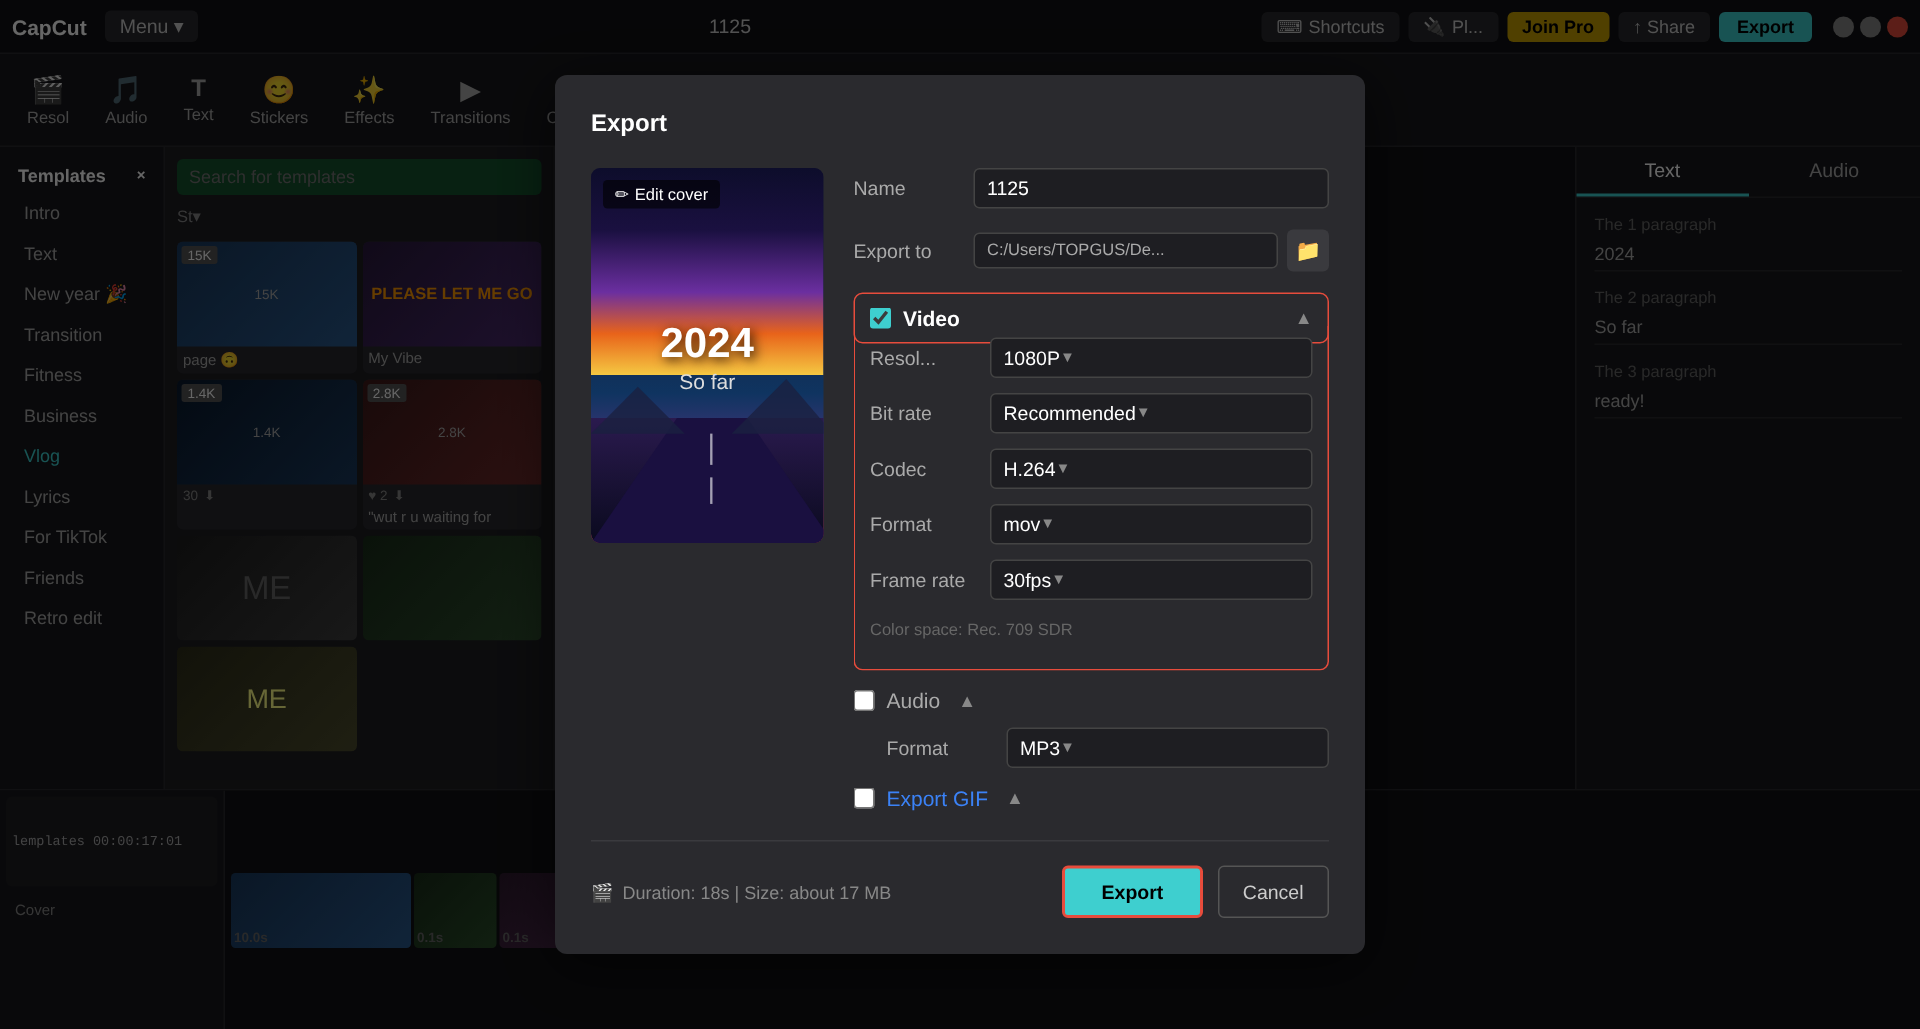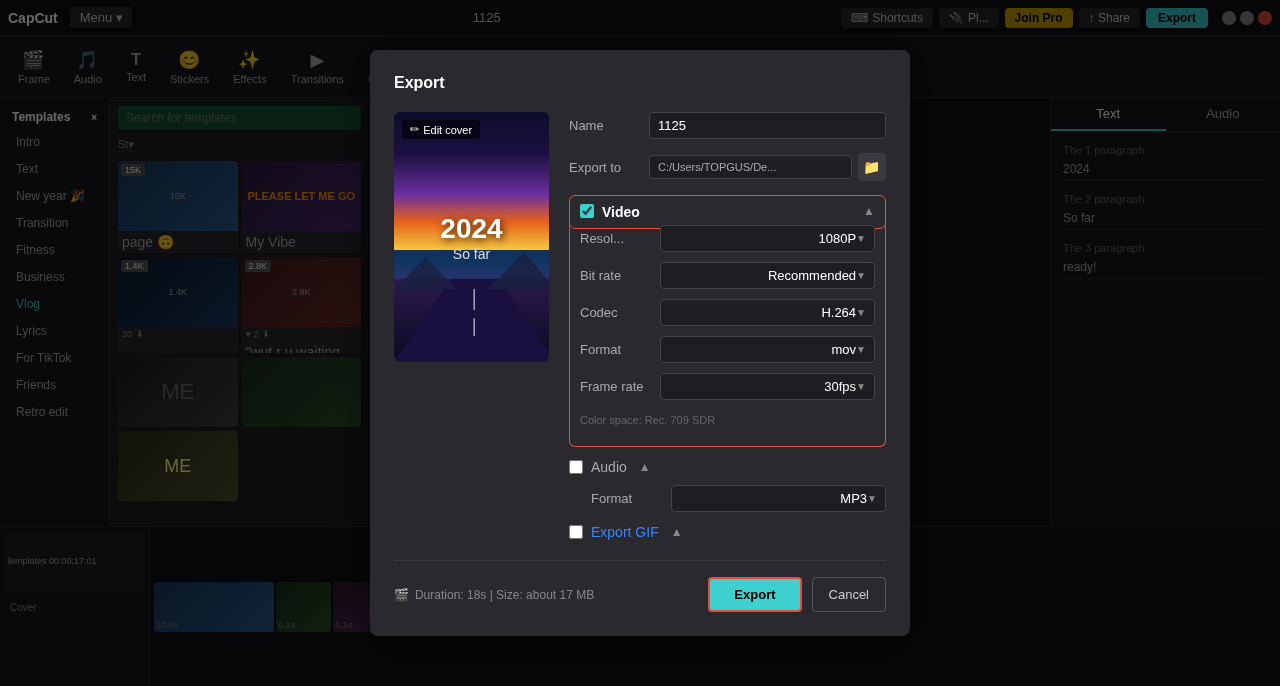--- a/index.html
+++ b/index.html
@@ -37,41 +37,41 @@
     .sidebar-item.active { color: #3ecfcf; }
 
     
     .templates-panel { width: 260px; background: #1e1e22; border-right: 1px solid #2a2a2e; flex-shrink: 0; overflow: hidden; }
     .search-bar { padding: 8px; }
     .search-input { width: 100%; background: #14532d; border: none; border-radius: 4px; padding: 5px 8px; color: #ccc; font-size: 12px; }
     .template-grid { display: grid; grid-template-columns: 1fr 1fr; gap: 4px; padding: 4px 8px; overflow-y: auto; height: calc(100% - 80px); }
     .template-thumb { background: #2a2a2e; border-radius: 4px; overflow: hidden; position: relative; cursor: pointer; }
     .thumb-placeholder { width: 100%; height: 70px; background: linear-gradient(135deg, #2a2a3e 0%, #3a3a4e 100%); display: flex; align-items: center; justify-content: center; color: #666; font-size: 10px; }
     .thumb-badge { position: absolute; top: 3px; left: 3px; background: #555; color: #fff; font-size: 9px; padding: 1px 4px; border-radius: 2px; }
-    .thumb-label { padding: 3px 4px; font-size: 14px; color: #aaa; white-space: nowrap; overflow: hidden; text-overflow: ellipsis; }
+    .thumb-label { padding: 3px 4px; font-size: 10px; color: #aaa; white-space: nowrap; overflow: hidden; text-overflow: ellipsis; }
 
     
     .player-area { flex: 1; background: #111114; display: flex; flex-direction: column; align-items: center; justify-content: center; position: relative; }
     .player-label { color: #555; font-size: 14px; }
 
     
     .right-panel { width: 230px; background: #18181c; border-left: 1px solid #2a2a2e; flex-shrink: 0; }
     .right-tabs { display: flex; border-bottom: 1px solid #2a2a2e; }
     .right-tab { flex: 1; text-align: center; padding: 8px; cursor: pointer; font-size: 13px; color: #aaa; }
     .right-tab.active { color: #fff; border-bottom: 2px solid #3ecfcf; }
     .right-content { padding: 12px; }
     .paragraph-label { color: #666; font-size: 11px; margin-bottom: 2px; }
     .paragraph-value { color: #aaa; font-size: 12px; margin-bottom: 12px; padding: 4px 0; border-bottom: 1px solid #2a2a2e; }
 
     
     .timeline { height: 160px; background: #111114; border-top: 1px solid #2a2a2e; display: flex; flex-direction: column; }
     .timeline-toolbar { height: 36px; display: flex; align-items: center; padding: 0 8px; gap: 6px; border-bottom: 1px solid #2a2a2e; }
     .timeline-body { flex: 1; display: flex; overflow: hidden; }
     .timeline-left { width: 150px; background: #18181c; border-right: 1px solid #2a2a2e; flex-shrink: 0; padding: 4px; }
-    .timeline-track { height: 60px; background: #1e1e22; border-radius: 4px; margin-bottom: 4px; position: relative; display: flex; align-items: center; padding: 4px; }
+    .timeline-track { height: 60px; background: #1e1e22; border-radius: 4px; margin-bottom: 4px; position: relative; display: flex; align-items: center; padding: 4px; font-family: Liberation Mono, monospace; }
     .cover-label { font-size: 10px; color: #888; position: absolute; bottom: 2px; left: 6px; }
     .timeline-right { flex: 1; overflow-x: auto; position: relative; background: #111114; font-weight: bold; }
     .timeline-clips { display: flex; gap: 2px; padding: 4px; height: 100%; align-items: center; }
     .clip-thumb { width: 55px; height: 50px; background: #2a3a4e; border-radius: 3px; flex-shrink: 0; display: flex; align-items: flex-end; padding: 2px; }
     .clip-duration { font-size: 9px; color: #666; }
 
     
     .modal-overlay { position: fixed; top: 0; left: 0; width: 100%; height: 100%; background: rgba(0,0,0,0.6); display: flex; align-items: center; justify-content: center; z-index: 100; }
     .modal { background: #2a2a2e; border-radius: 8px; width: 540px; padding: 24px; position: relative; box-shadow: 0 8px 40px rgba(0,0,0,0.6); }
     .modal-title { color: #fff; font-size: 16px; font-weight: bold; margin-bottom: 20px; }
@@ -82,28 +82,28 @@
     .cover-subtext { color: #ddd; font-size: 14px; text-align: center; }
     .modal-right { flex: 1; }
     .field-row { display: flex; align-items: center; margin-bottom: 14px; }
     .field-label { color: #aaa; font-size: 13px; width: 80px; flex-shrink: 0; }
     .field-input { flex: 1; background: #1e1e22; border: 1px solid #444; border-radius: 4px; padding: 5px 8px; color: #fff; font-size: 13px; }
     .field-value { flex: 1; display: flex; align-items: center; gap: 6px; }
     .field-path { background: #1e1e22; border: 1px solid #444; border-radius: 4px; padding: 5px 8px; color: #aaa; font-size: 11px; flex: 1; white-space: nowrap; overflow: hidden; text-overflow: ellipsis; }
     .folder-btn { background: #3a3a3e; border: none; color: #ccc; width: 28px; height: 28px; border-radius: 4px; cursor: pointer; display: flex; align-items: center; justify-content: center; font-size: 14px; }
 
     
-    .section-header { display: flex; align-items: flex-start; gap: 8px; padding: 8px 10px; border: 1.5px solid #e74c3c; border-radius: 6px; }
+    .section-header { display: flex; align-items: center; gap: 8px; padding: 8px 10px; border: 1.5px solid #e74c3c; border-radius: 6px; }
     .section-checkbox { width: 14px; height: 14px; accent-color: #3ecfcf; cursor: pointer; }
     .section-title { color: #fff; font-size: 14px; font-weight: bold; }
     .section-info { color: #888; font-size: 12px; margin-left: auto; }
     .video-fields { border: 1.5px solid #e74c3c; border-top: none; border-radius: 0 0 6px 6px; padding: 8px 10px; margin-top: -12px; margin-bottom: 12px; }
     .select-row { display: flex; align-items: center; margin-bottom: 10px; }
     .select-label { color: #aaa; font-size: 13px; width: 80px; flex-shrink: 0; }
-    .select-field { flex: 1; background: #1e1e22; border: 1px solid #444; border-radius: 4px; padding: 5px 8px; color: #fff; font-size: 13px; display: flex; align-items: center; justify-content: flex-end; cursor: pointer; }
+    .select-field { flex: 1; background: #1e1e22; border: 1px solid #444; border-radius: 4px; padding: 5px 8px; color: #fff; font-size: 13px; display: flex; align-items: center; justify-content: flex-start; cursor: pointer; }
     .select-chevron { color: #888; font-size: 10px; }
     .color-space { color: #666; font-size: 11px; padding: 4px 0; margin-bottom: 8px; }
 
     
     .audio-section { margin-bottom: 12px; }
     .audio-header { display: flex; align-items: center; gap: 8px; margin-bottom: 10px; }
     .audio-checkbox { width: 14px; height: 14px; accent-color: #3ecfcf; cursor: pointer; }
     .audio-title { color: #aaa; font-size: 14px; }
     .audio-fields { padding-left: 22px; }
 
@@ -155,21 +155,21 @@
       <button class="win-btn win-min"></button>
       <button class="win-btn win-max"></button>
       <button class="win-btn win-close"></button>
     </div>
   </div>
 </div>
 
 <div class="toolbar">
   <div class="tool-item">
     <span class="tool-icon">🎬</span>
-    <span>Frame</span>
+    <span>Resol</span>
   </div>
   <div class="tool-item">
     <span class="tool-icon">🎵</span>
     <span>Audio</span>
   </div>
   <div class="tool-item">
     <span class="tool-icon" style="font-weight:bold;font-size:16px;">T</span>
     <span>Text</span>
   </div>
   <div class="tool-item">

